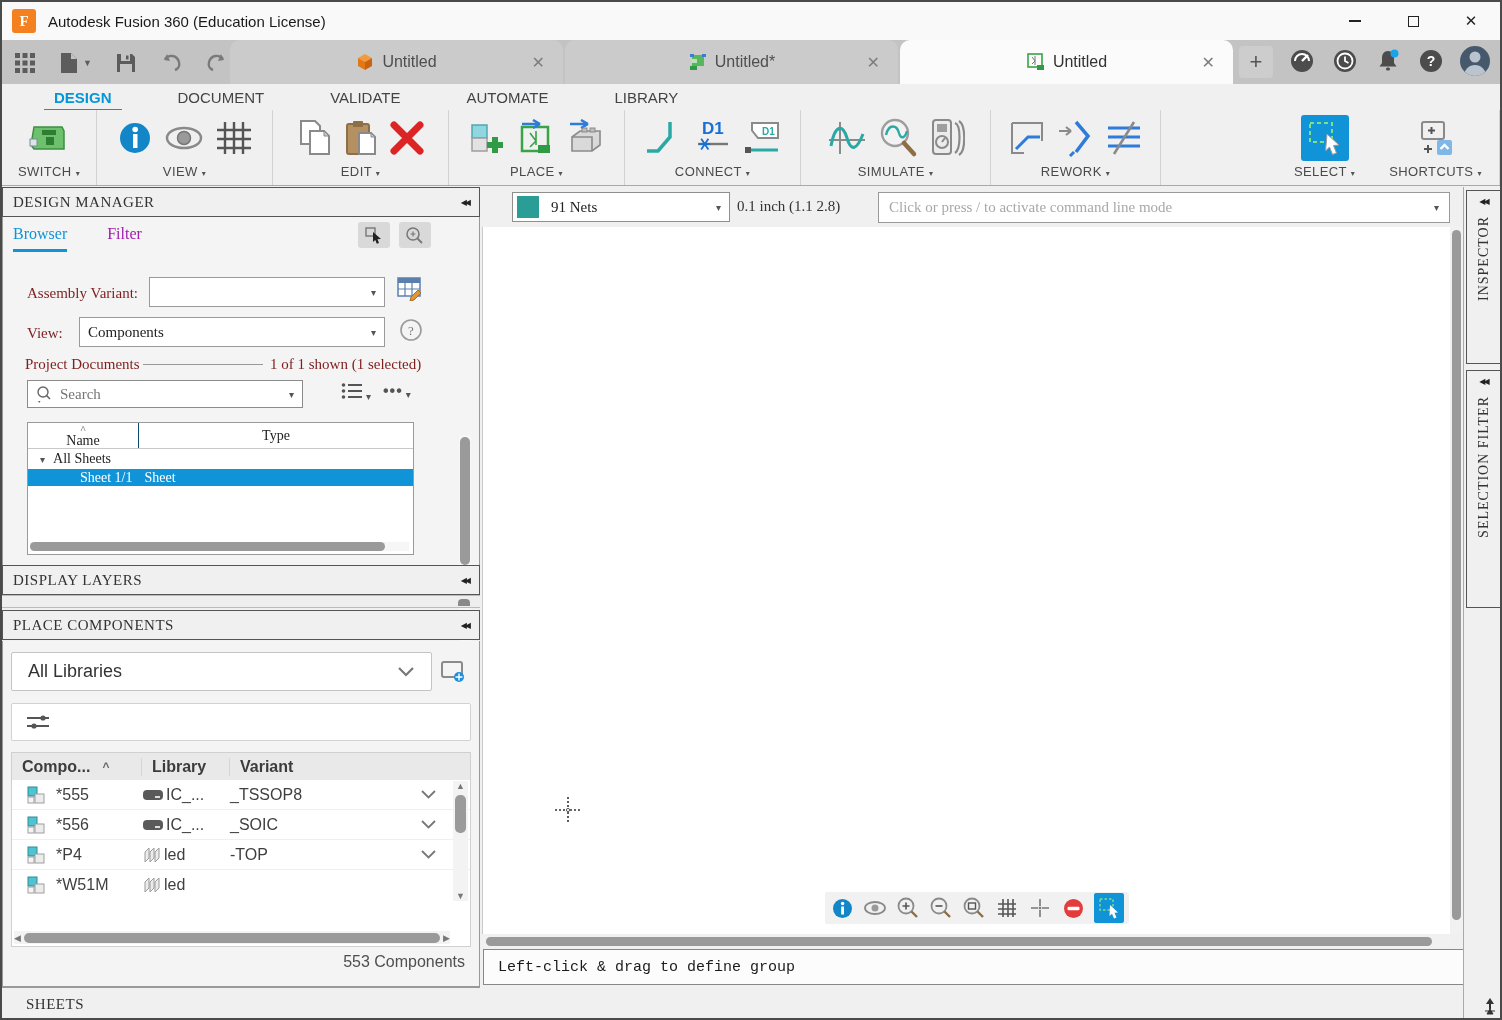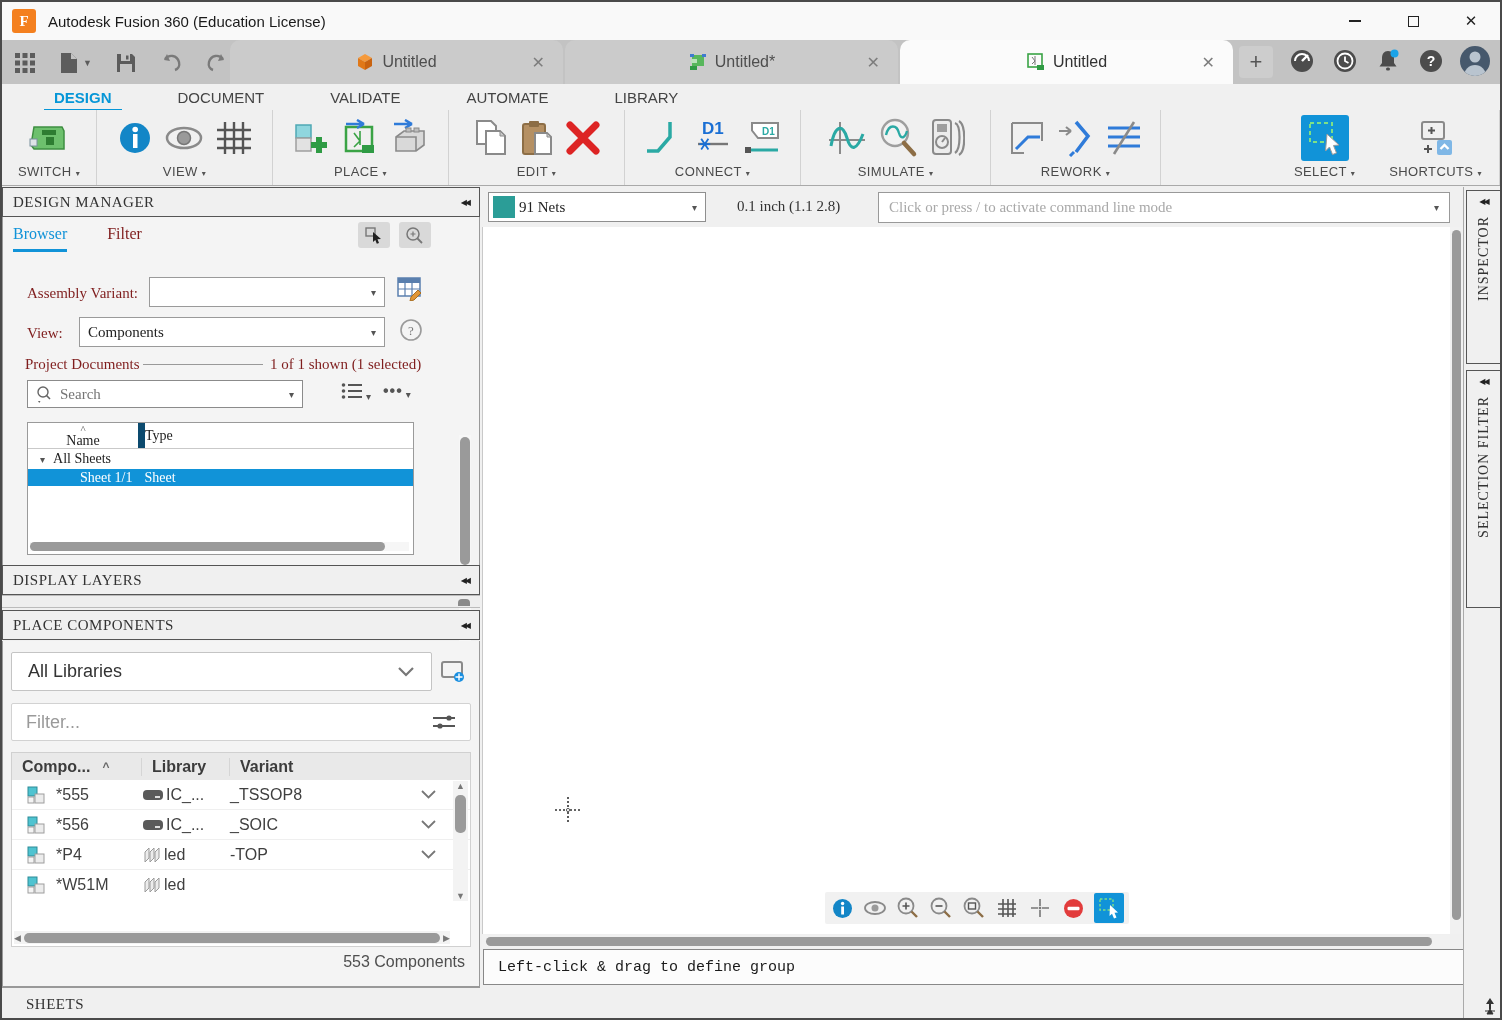--- a/index.html
+++ b/index.html
@@ -58,31 +58,31 @@
   .tgroup .glabel{font-size:13px;color:#4a4a4a;letter-spacing:.4px;margin-top:2px}
   .glabel .dd{font-size:8px}
   .tbtn{display:flex;align-items:center;justify-content:center}
   .select-big{width:48px;height:46px;background:var(--sel-blue);border-radius:3px;display:flex;align-items:center;justify-content:center}
 
   
   .panel-hdr{left:0;width:478px;height:30px;background:var(--bar);border:1px solid #555;display:flex;align-items:center;padding:0 10px;font-size:15px;color:#333;letter-spacing:.5px}
   .collapse{margin-left:auto;font-size:8px;color:#222;letter-spacing:-2px}
   .dm-body{left:0;top:215px;width:478px;height:348px;background:#f4f4f4;border-left:1px solid #999;border-right:1px solid #999}
   .dm-tabs{position:absolute;left:10px;top:8px;display:flex;gap:40px;font-size:16px}
-  .dm-tab{padding-bottom:6px;color:#7f1d1d}
+  .dm-tab{padding-bottom:6px;color:#a21caf}
   .dm-tab.active{color:var(--sel-blue);border-bottom:3px solid var(--sel-blue)}
   .sm-btn{width:32px;height:26px;background:#d9d9d9;border-radius:3px;display:flex;align-items:center;justify-content:center}
   .row-label{font-size:15px;color:#7f1d1d}
   .dm-select{background:#fff;border:1px solid #9a9a9a;height:30px;display:flex;align-items:center;padding:0 8px;font-size:15px;color:#222}
   .dm-select .dd{margin-left:auto}
   .thinline{height:1px;background:#999}
   .tree-table{position:absolute;left:24px;top:205px;width:387px;height:133px;background:#fff;border:1px solid #9a9a9a;font-size:14px}
   .tt-hdr{display:flex;height:26px;border-bottom:1px solid #c9c9c9;color:#222}
   .tt-col1{width:110px;text-align:center;position:relative}
-  .tt-col2{flex:1;border-left:7px solid #0c4a6e}
+  .tt-col2{flex:1;text-align:center;border-left:1px solid #0c4a6e}
   .tt-row-sel{background:var(--sel-blue);color:#fff;height:17px;display:flex;align-items:center}
   .tt-hscroll{position:absolute;left:2px;right:4px;bottom:3px;height:9px;background:#f6f6f6}
   .thumb{background:#9a9a9a;border-radius:5px}
   .dm-vscroll{position:absolute;left:456px;top:218px;width:12px;height:337px;background:#f7f7f7}
 
   .splitter{left:0;top:593px;width:478px;height:13px;background:#eee;border-top:1px solid #bbb;border-bottom:1px solid #bbb}
   .split-dot{position:absolute;left:456px;top:3px;width:12px;height:7px;background:#8a8a8a;border-radius:4px 4px 0 0}
 
   .pc-body{left:0;top:639px;width:478px;height:345px;background:#f4f4f4;border-left:1px solid #999;border-right:1px solid #999}
   .lib-select{position:absolute;left:8px;top:11px;width:421px;height:39px;background:#fff;border:1px solid #c4c4c4;border-radius:2px;display:flex;align-items:center;padding:0 16px;font-size:18px;color:#333}
@@ -101,21 +101,21 @@
   .ct-row .c3{flex:1;display:flex;align-items:center}
   .ct-row .chev{margin-left:auto;margin-right:34px;color:#777}
   .ct-vscroll{position:absolute;right:2px;top:28px;width:15px;height:120px;background:#f3f3f3;display:flex;flex-direction:column;align-items:center;font-size:9px;color:#777}
   .ct-hscroll{position:absolute;left:2px;right:20px;bottom:2px;height:13px;background:#f3f3f3;display:flex;align-items:center;font-size:9px;color:#777}
   .comp-status{position:absolute;right:14px;top:312px;font-size:16px;color:#4f4f4f}
 
   .sheets-bar{left:0;top:984px;width:478px;height:34px;background:var(--bar);border-top:2px solid #999;display:flex;align-items:center;padding-left:24px;font-size:15px;color:#333;letter-spacing:.5px}
 
   
   .canvas-top{left:480px;top:185px;width:982px;height:40px;background:var(--bar)}
-  .net-select{position:absolute;left:6px;top:5px;width:218px;height:30px;background:#fff;border:1px solid #8f8f8f;display:flex;align-items:center;gap:4px;padding:0 8px 0 4px}
+  .net-select{position:absolute;left:30px;top:5px;width:218px;height:30px;background:#fff;border:1px solid #8f8f8f;display:flex;align-items:center;gap:12px;padding:0 8px 0 4px}
   .net-swatch{width:22px;height:22px;background:var(--net-teal)}
   .grid-info{position:absolute;left:255px;top:11px;font-size:15px;color:#333}
   .cmdline{position:absolute;left:396px;top:5px;width:572px;height:31px;background:#fff;border:1px solid #999;display:flex;align-items:center;padding:0 10px}
   .cmdline input{flex:1;border:none;outline:none;font-family:"Liberation Serif",serif;font-size:15px;color:#555}
   .cmdline input::placeholder{color:#a8a8a8}
   .canvas{left:480px;top:225px;width:968px;height:707px;background:#fff;border-left:1px solid #c9c9c9}
   .canvas-vscroll{left:1448px;top:225px;width:13px;height:707px;background:#f1f1f1}
   .canvas-hscroll{left:480px;top:933px;width:968px;height:13px;background:#f1f1f1}
   .viewbar{position:absolute;left:342px;top:665px;height:32px;background:#f1f1f1;border-radius:2px;display:flex;align-items:center;gap:9px;padding:0 5px}
   .vb-btn{width:24px;height:24px;display:flex;align-items:center;justify-content:center}
@@ -309,20 +309,46 @@
             </g>
           </svg>
       </span>
     </div>
     <div class="glabel"><span>VIEW</span> <span class="dd">▾</span></div>
   </div>
 
   <div class="tgroup" style="width:176px">
     <div class="icons">
       <span class="tbtn">
+        <svg width="36" height="38" viewBox="0 0 36 38">
+            <path d="M4,2 h14 l5,5 v18 h-19 z" fill="#fff" stroke="#8a8a8a" stroke-width="2"></path>
+            <path d="M13,12 h14 l5,5 v18 h-19 z" fill="#fff" stroke="#8a8a8a" stroke-width="2"></path>
+            <path d="M27,12 l5,5 h-5 z" fill="#c9c9c9" stroke="#8a8a8a"></path>
+          </svg>
+      </span>
+      <span class="tbtn">
+        <svg width="36" height="38" viewBox="0 0 36 38">
+            <rect x="4" y="5" width="22" height="30" rx="2" fill="#b59063" stroke="#8d6e46" stroke-width="2"></rect>
+            <rect x="10" y="2" width="10" height="6" rx="1" fill="#8d6e46"></rect>
+            <path d="M16,14 h12 l4,4 v17 h-16 z" fill="#fff" stroke="#8a8a8a" stroke-width="2"></path>
+            <path d="M28,14 l4,4 h-4 z" fill="#c9c9c9" stroke="#8a8a8a"></path>
+          </svg>
+      </span>
+      <span class="tbtn">
+        <svg width="36" height="36" viewBox="0 0 36 36">
+            <path d="M5,5 L31,31 M31,5 L5,31" stroke="#dd2424" stroke-width="7" stroke-linecap="round"></path>
+          </svg>
+      </span>
+    </div>
+    <div class="glabel"><span>EDIT</span> <span class="dd">▾</span></div>
+  </div>
+
+  <div class="tgroup" style="width:176px">
+    <div class="icons">
+      <span class="tbtn">
         <svg width="38" height="38" viewBox="0 0 38 38">
             <rect x="4" y="6" width="15" height="13" fill="#8fd6de" stroke="#4fa8b4" stroke-width="1.5"></rect>
             <rect x="4" y="19" width="15" height="13" fill="#e2e2e2" stroke="#9e9e9e" stroke-width="1.5"></rect>
             <path d="M27,18 v16 M19,26 h16" stroke="#2f9b44" stroke-width="6"></path>
           </svg>
       </span>
       <span class="tbtn">
         <svg width="40" height="38" viewBox="0 0 40 38">
             <rect x="6" y="8" width="26" height="24" fill="none" stroke="#3aa345" stroke-width="2.5"></rect>
             <path d="M4,6 h18 l-6,-5 M22,6 l-6,5" stroke="#2f7bd9" stroke-width="0" fill="none"></path>
@@ -335,46 +361,20 @@
         <svg width="40" height="38" viewBox="0 0 40 38">
             <path d="M4,5 H22 M22,5 l-7,-4 M22,5 l-7,4" stroke="#2f7bd9" stroke-width="2.5" fill="none"></path>
             <path d="M6,18 l8,-6 h20 v14 l-8,6 h-20 z" fill="#d9d9d9" stroke="#8a8a8a" stroke-width="1.6"></path>
             <path d="M6,18 h20 v14" fill="none" stroke="#8a8a8a" stroke-width="1.6"></path>
             <rect x="16" y="9" width="5" height="4" fill="#bdbdbd" stroke="#8a8a8a"></rect>
             <rect x="24" y="9" width="5" height="4" fill="#bdbdbd" stroke="#8a8a8a"></rect>
           </svg>
       </span>
     </div>
     <div class="glabel"><span>PLACE</span> <span class="dd">▾</span></div>
-  </div>
-
-  <div class="tgroup" style="width:176px">
-    <div class="icons">
-      <span class="tbtn">
-        <svg width="36" height="38" viewBox="0 0 36 38">
-            <path d="M4,2 h14 l5,5 v18 h-19 z" fill="#fff" stroke="#8a8a8a" stroke-width="2"></path>
-            <path d="M13,12 h14 l5,5 v18 h-19 z" fill="#fff" stroke="#8a8a8a" stroke-width="2"></path>
-            <path d="M27,12 l5,5 h-5 z" fill="#c9c9c9" stroke="#8a8a8a"></path>
-          </svg>
-      </span>
-      <span class="tbtn">
-        <svg width="36" height="38" viewBox="0 0 36 38">
-            <rect x="4" y="5" width="22" height="30" rx="2" fill="#b59063" stroke="#8d6e46" stroke-width="2"></rect>
-            <rect x="10" y="2" width="10" height="6" rx="1" fill="#8d6e46"></rect>
-            <path d="M16,14 h12 l4,4 v17 h-16 z" fill="#fff" stroke="#8a8a8a" stroke-width="2"></path>
-            <path d="M28,14 l4,4 h-4 z" fill="#c9c9c9" stroke="#8a8a8a"></path>
-          </svg>
-      </span>
-      <span class="tbtn">
-        <svg width="36" height="36" viewBox="0 0 36 36">
-            <path d="M5,5 L31,31 M31,5 L5,31" stroke="#dd2424" stroke-width="7" stroke-linecap="round"></path>
-          </svg>
-      </span>
-    </div>
-    <div class="glabel"><span>EDIT</span> <span class="dd">▾</span></div>
   </div>
 
   <div class="tgroup" style="width:176px">
     <div class="icons">
       <span class="tbtn">
         <svg width="40" height="40" viewBox="0 0 40 40">
             <path d="M3,33 H14 L26,19 V4" fill="none" stroke="#2aa9a4" stroke-width="3.5"></path>
           </svg>
       </span>
       <span class="tbtn">
@@ -614,21 +614,20 @@
   </div>
   <div class="abs" style="left:437px;top:17px">
     <svg width="26" height="26" viewBox="0 0 26 26">
         <rect x="2" y="4" width="20" height="15" rx="2" fill="none" stroke="#8a8a8a" stroke-width="2"></rect>
         <circle cx="19" cy="19" r="5" fill="#1a8fe0"></circle>
         <path d="M19,15.5 v7 M15.5,19 h7" stroke="#fff" stroke-width="1.4"></path>
       </svg>
   </div>
 
   <div class="filter-input">
-    <input type="text" placeholder="Filter..." style="">
     <svg width="24" height="18" viewBox="0 0 24 18">
         <path d="M1,5 H23 M1,13 H23" stroke="#555" stroke-width="2"></path>
         <circle cx="17" cy="5" r="2.6" fill="#555"></circle>
         <circle cx="8" cy="13" r="2.6" fill="#555"></circle>
       </svg>
   </div>
 
   <div class="comp-table">
     <div class="ct-hdr">
       <div class="ct-c1">

